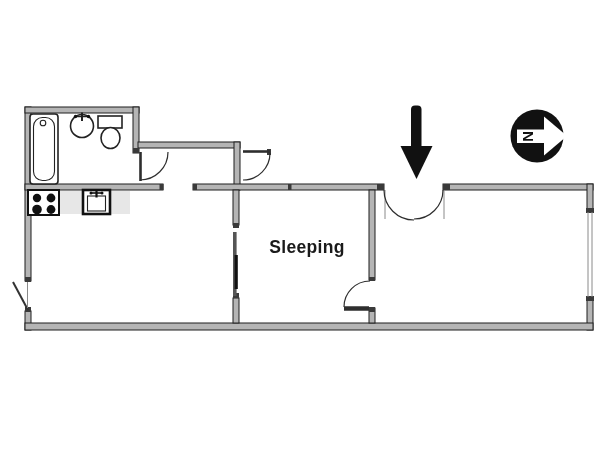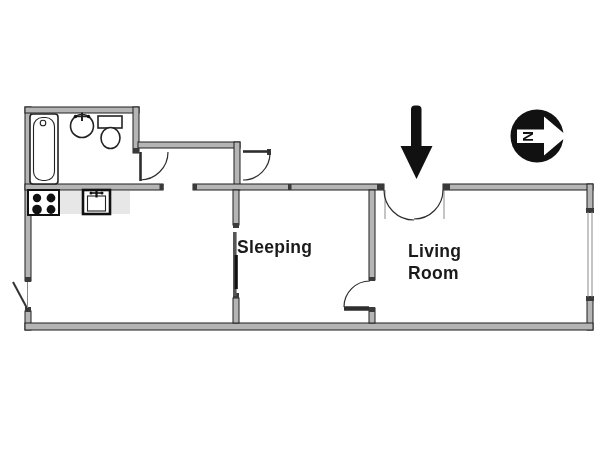--- a/index.html
+++ b/index.html
@@ -8,21 +8,21 @@
   .stage svg{position:absolute;left:0;top:0;}
   .wall{fill:#b5b5b5;stroke:#1f1f1f;stroke-width:1;}
   .cap{fill:#3a3a3a;stroke:none;}
   .fixture{fill:#ffffff;stroke:#222222;stroke-width:1.6;}
   .fixture-thin{fill:none;stroke:#222222;stroke-width:1.1;}
   .door-arc{fill:none;stroke:#2e2e2e;stroke-width:1.2;}
   .door-leaf{stroke:#2e2e2e;stroke-width:2.6;}
   .thinline{stroke:#8a8a8a;stroke-width:1;}
   .burner{fill:#111111;stroke:none;}
   .black{fill:#111111;stroke:none;}
-  .room-label{position:absolute;width:140px;color:#1a1a1a;
+  .room-label{position:absolute;width:140px;text-align:center;color:#1a1a1a;
               font-weight:bold;font-size:17.5px;line-height:22px;letter-spacing:.3px;}
   .compass-n{font-family:"Liberation Sans", sans-serif;font-weight:bold;font-size:15px;fill:#111111;}
 </style>
 </head>
 <body>
 
 <div class="stage">
 
 <svg width="600" height="450" viewBox="0 0 600 450">
 
@@ -141,18 +141,14 @@
     <circle class="black" cx="537" cy="136" r="26.5"></circle>
     <rect x="517" y="129.5" width="27" height="13.5" fill="#fff"></rect>
     <polygon fill="#fff" points="544,116.5 544,155.5 567,136"></polygon>
     <text class="compass-n" x="528" y="141.5" text-anchor="middle" transform="rotate(90 528 136.5)">N</text>
   </g>
 </svg>
 
   <div class="room-label" style="left:237px;top:236px;">
     <div>Sleeping</div>
   </div>
-  <div class="room-label" style="left:408px;top:240px;">
-    <div>Living</div>
-    <div>Room</div>
-  </div>
 
 </div>
 
 </body></html>

